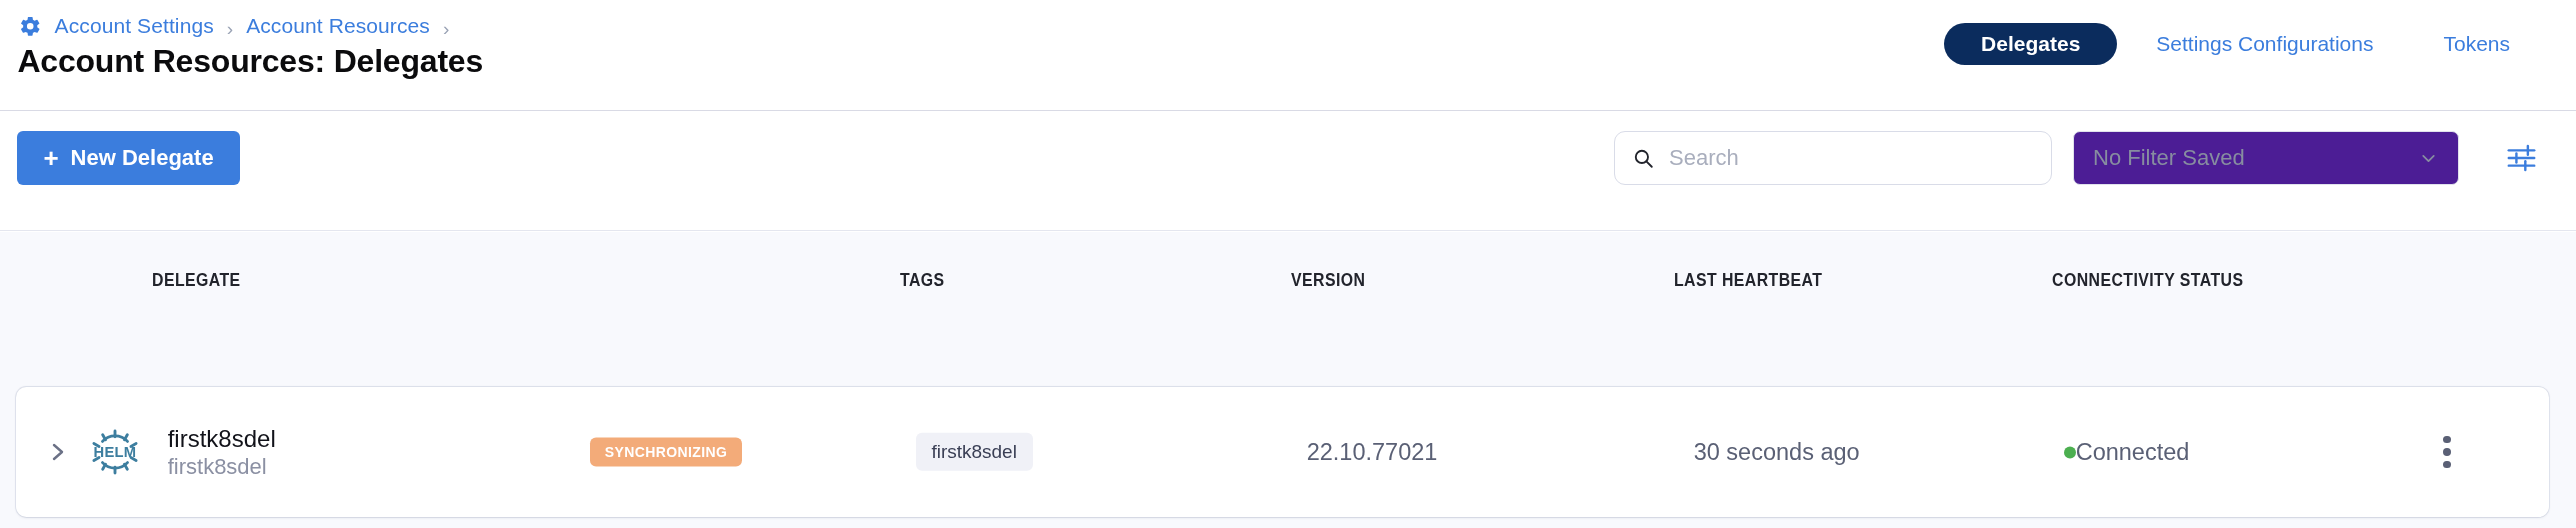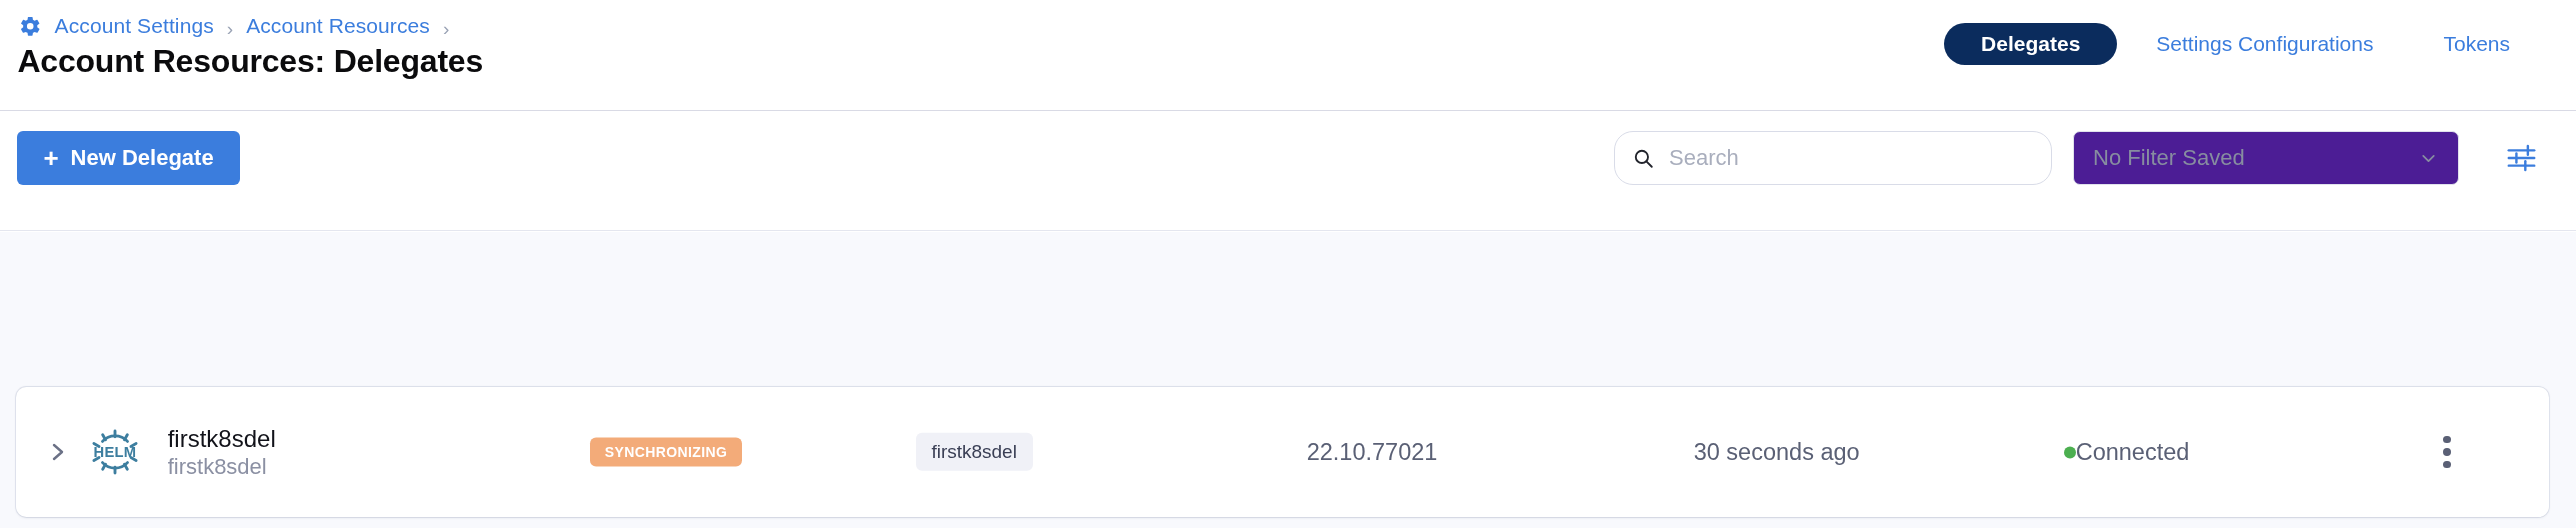--- a/index.html
+++ b/index.html
@@ -112,21 +112,21 @@
   .plus-icon { font-size: 26px; font-weight: bold; line-height: 1; display:block; }
 
   .search-box {
     position: absolute;
     left: 1614px;
     top: 144px;
     transform: translateY(-124px);
     width: 438px;
     height: 54px;
     border: 0.9px solid #d9dce8;
-    border-radius: 19px;
+    border-radius: 11px;
     background: #ffffff;
     display: flex;
     align-items: center;
     padding: 0 17.4px;
     gap: 14px;
   }
   .search-icon { width: 22.6px; height: 22.6px; flex: none; display:block; }
   .search-input {
     border: none;
     outline: none;
@@ -351,20 +351,27 @@
         <line x1="2" y1="17" x2="22" y2="17"></line>
         <line x1="17" y1="1.5" x2="17" y2="8.5"></line>
         <line x1="8" y1="7.5" x2="8" y2="14.5"></line>
         <line x1="15" y1="13.5" x2="15" y2="20.5"></line>
       </svg>
     </button>
   </div>
 
   <div class="table-area">
 
+    <div class="table-head">
+      <div class="col-head col-delegate">DELEGATE</div>
+      <div class="col-head col-tags">TAGS</div>
+      <div class="col-head col-version">VERSION</div>
+      <div class="col-head col-heartbeat">LAST HEARTBEAT</div>
+      <div class="col-head col-status">CONNECTIVITY STATUS</div>
+    </div>
 
     <div class="row-card">
 
       <span class="cell expand-arrow">
         <svg viewBox="0 0 24 24" width="24" height="24" fill="none" stroke="#6b7186" stroke-width="2.4" stroke-linecap="round" stroke-linejoin="round" aria-hidden="true">
           <polyline points="9 5 17 12 9 19"></polyline>
         </svg>
       </span>
 
       <span class="cell helm-badge">

